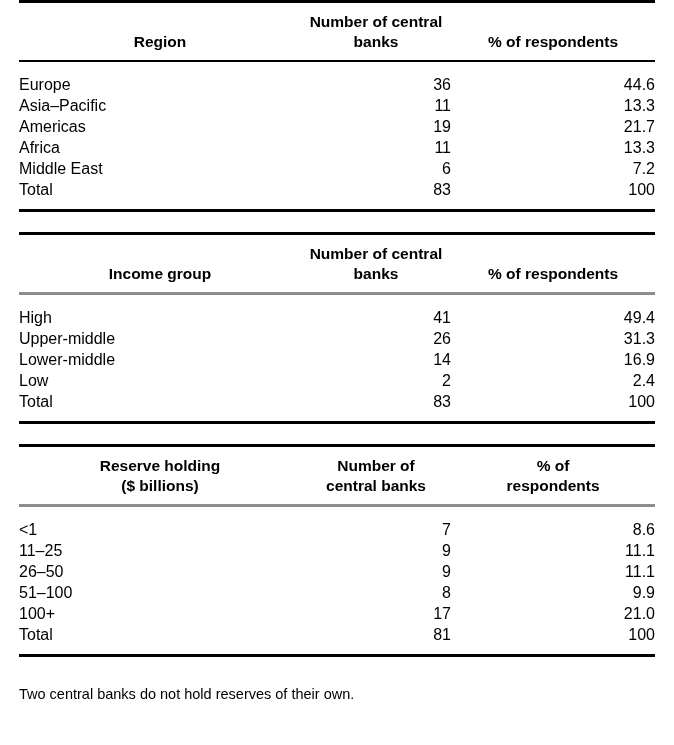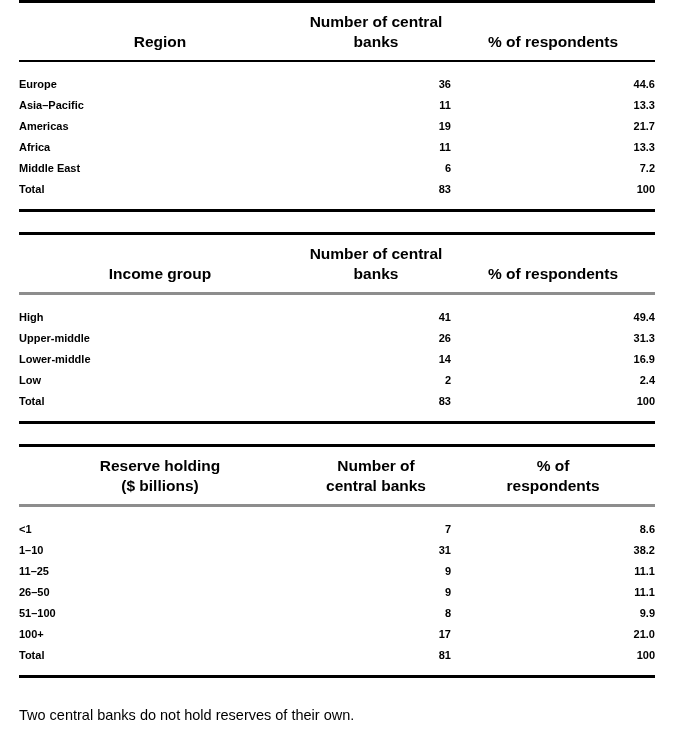--- a/index.html
+++ b/index.html
@@ -64,22 +64,22 @@
     font-size: 15.5px;
     line-height: 20px;
     padding-top: 9px;
     padding-bottom: 8px;
     white-space: pre-line;
   }
   th.col-label { text-align: center; }
   th.col-num   { text-align: center; }
 
   tbody td {
-    font-weight: bold;
-    font-size: 11px;
+    font-weight: normal;
+    font-size: 16px;
     line-height: 21px;
     height: 21px;
     margin-left: 38px;
   }
   tbody tr:first-child td { padding-top: 12px; }
   tbody tr:last-child  td { padding-bottom: 9px; }
   td.col-label { text-align: left; }
   td.col-num   { text-align: right; }
 
   .gap-between { height: 20px; }
@@ -239,25 +239,20 @@
           <col class="c2">
           <col class="c3">
         </colgroup>
       <tbody>
         <tr>
           <td class="col-label">&lt;1</td>
           <td class="col-num">7</td>
           <td class="col-num">8.6</td>
         </tr>
         <tr>
-          <td class="col-label">1–10</td>
-          <td class="col-num">31</td>
-          <td class="col-num">38.2</td>
-        </tr>
-        <tr>
           <td class="col-label">11–25</td>
           <td class="col-num">9</td>
           <td class="col-num">11.1</td>
         </tr>
         <tr>
           <td class="col-label">26–50</td>
           <td class="col-num">9</td>
           <td class="col-num">11.1</td>
         </tr>
         <tr>

